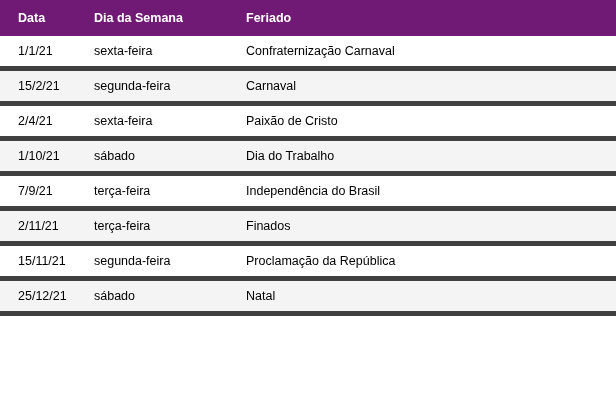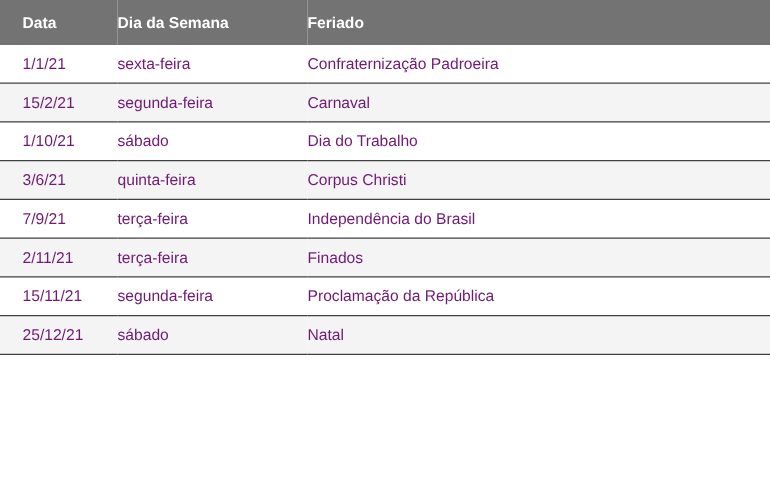--- a/index.html
+++ b/index.html
@@ -16,36 +16,36 @@
   }
   .table-wrap {
     width: 616px;
   }
   table.holidays {
     border-collapse: collapse;
     width: 616px;
     table-layout: fixed;
   }
   table.holidays thead th {
-    background: #737373;
+    background: #701a75;
     color: #ffffff;
     text-align: left;
     font-size: 12.5px;
     font-weight: bold;
     padding: 9px 0 9px 0;
     height: 18px;
     vertical-align: middle;
   }
   table.holidays tbody td {
     font-size: 12.5px;
-    color: #701a75;
+    color: #000000;
     padding: 0;
     height: 30px;
     vertical-align: middle;
-    border-bottom: 1px solid #404040;
+    border-bottom: 5px solid #404040;
   }
   tbody tr:nth-child(odd) td {
     background: #ffffff;
   }
   tbody tr:nth-child(even) td {
     background: #f4f4f4;
   }
   .col-0 { width: 94px; padding-left: 18px !important; box-sizing: border-box; }
   .col-1 { width: 152px; padding-left: 0 !important; }
   .col-2 { width: 370px; padding-left: 0 !important; }
@@ -62,36 +62,36 @@
       <tr>
         <th class="col-0">Data</th>
         <th class="col-1">Dia da Semana</th>
         <th class="col-2">Feriado</th>
       </tr>
     </thead>
     <tbody>
       <tr>
         <td class="col-0">1/1/21</td>
         <td class="col-1">sexta-feira</td>
-        <td class="col-2">Confraternização Padroeira</td>
+        <td class="col-2">Confraternização Carnaval</td>
       </tr>
       <tr>
         <td class="col-0">15/2/21</td>
         <td class="col-1">segunda-feira</td>
         <td class="col-2">Carnaval</td>
       </tr>
       <tr>
+        <td class="col-0">2/4/21</td>
+        <td class="col-1">sexta-feira</td>
+        <td class="col-2">Paixão de Cristo</td>
+      </tr>
+      <tr>
         <td class="col-0">1/10/21</td>
         <td class="col-1">sábado</td>
         <td class="col-2">Dia do Trabalho</td>
-      </tr>
-      <tr>
-        <td class="col-0">3/6/21</td>
-        <td class="col-1">quinta-feira</td>
-        <td class="col-2">Corpus Christi</td>
       </tr>
       <tr>
         <td class="col-0">7/9/21</td>
         <td class="col-1">terça-feira</td>
         <td class="col-2">Independência do Brasil</td>
       </tr>
       <tr>
         <td class="col-0">2/11/21</td>
         <td class="col-1">terça-feira</td>
         <td class="col-2">Finados</td>

